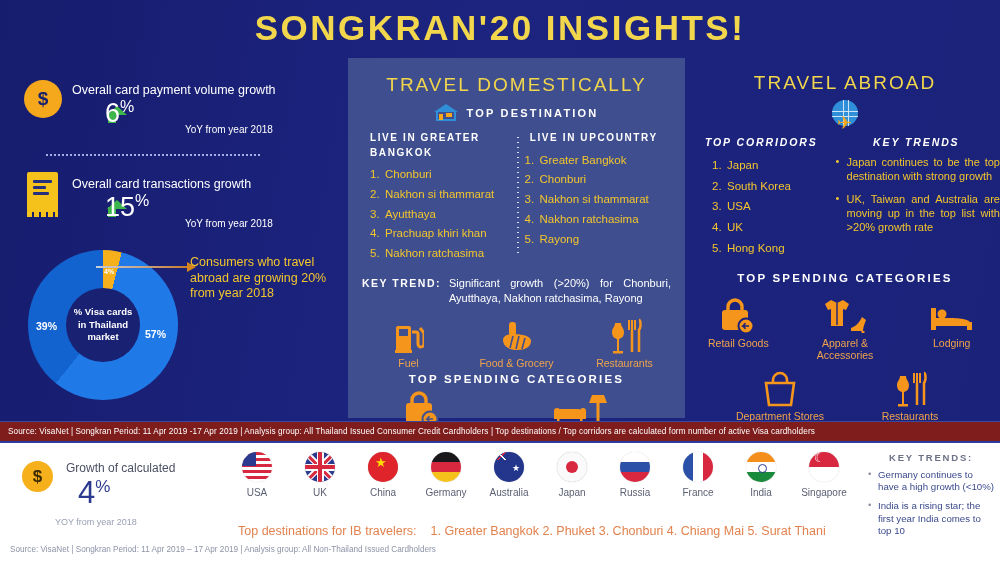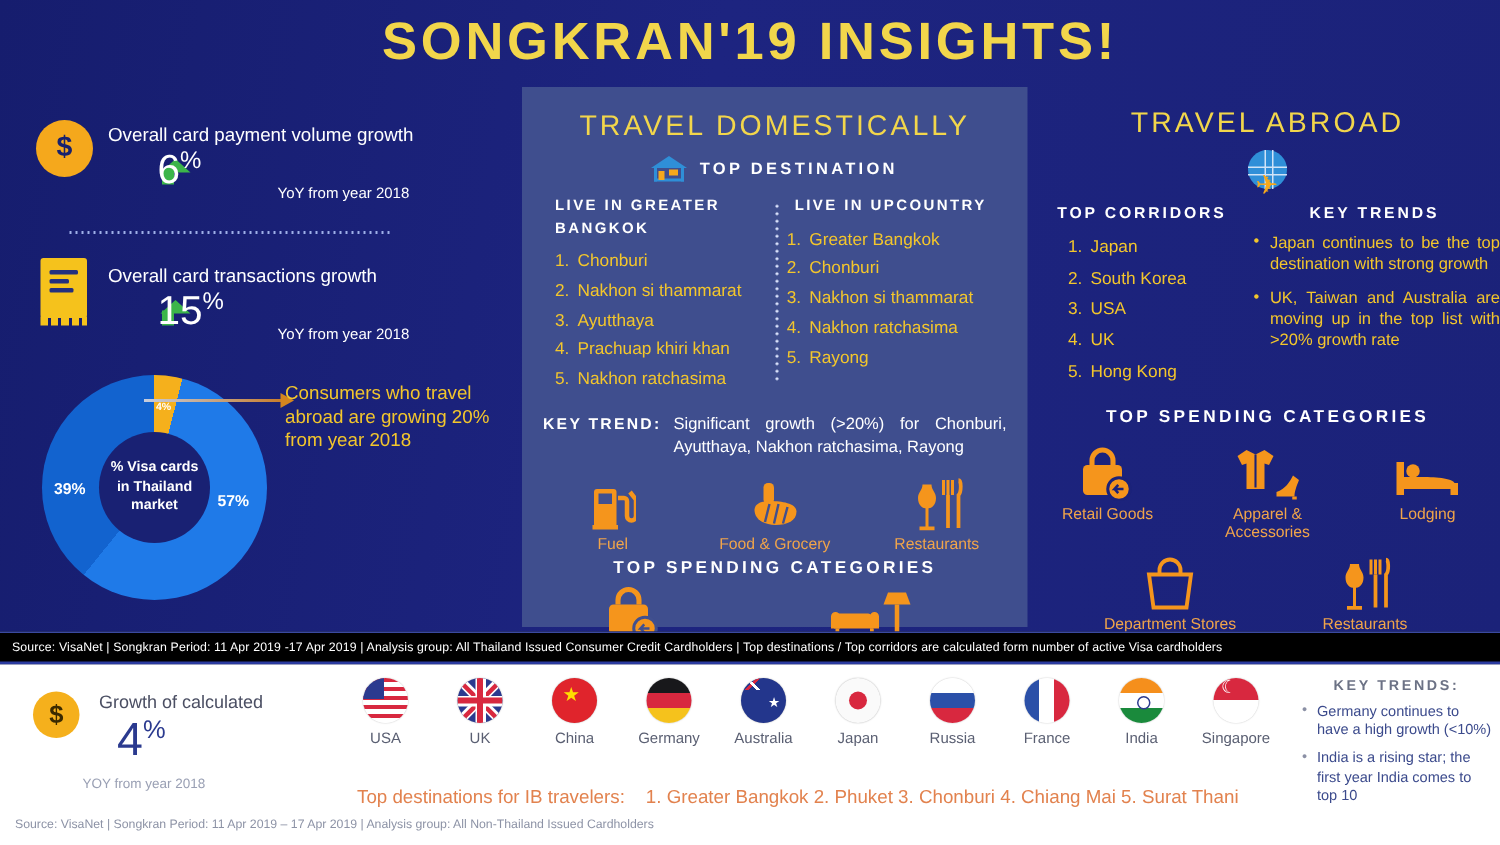--- a/index.html
+++ b/index.html
@@ -149,37 +149,37 @@
 
   
   .right-col { position: absolute; left: 690px; top: 72px; width: 310px; }
   .globe { width: 26px; height: 26px; border-radius: 50%; background: #2f8fd8; margin: 6px auto 0; position: relative; }
   .globe::before { content: ""; position: absolute; left: 11px; top: 0; width: 4px; height: 26px; border-left: 1.5px solid #cfe3f7; border-right: 1.5px solid #cfe3f7; }
   .globe::after { content: ""; position: absolute; left: 0; top: 11px; width: 26px; height: 4px; border-top: 1.5px solid #cfe3f7; border-bottom: 1.5px solid #cfe3f7; }
   .plane { position: absolute; left: 12px; top: 14px; color: #f5a81c; font-size: 18px; line-height: 1; z-index: 3; }
   .r-cols { display: flex; margin-top: 10px; }
   .r-left { width: 46%; }
   .r-right { width: 54%; }
-  .r-head { color: #fff; font-size: 10.5px; font-weight: bold; letter-spacing: 1.9px; text-align: center; margin-bottom: 7px; }
+  .r-head { color: #fff; font-size: 10.5px; font-weight: bold; letter-spacing: 1.9px; text-align: center; margin-bottom: 7px; font-style: italic; }
   .r-left ol { list-style: none; padding-left: 22px; }
   .r-left li { color: #f3c62c; font-size: 11.5px; line-height: 1.8; }
   .r-left li .n { display: inline-block; width: 15px; }
   .r-right ul { list-style: none; padding-left: 14px; }
   .r-right li { color: #f3c62c; font-size: 11px; line-height: 1.3; margin-bottom: 8px; text-align: justify; position: relative; }
   .r-right li::before { content: "•"; position: absolute; left: -11px; top: -1px; color: #f3c62c; }
   .r-spend-label { text-align: center; color: #fff; font-size: 11.5px; font-weight: bold; letter-spacing: 2.2px; margin-top: 14px; }
   .r-cat-row { display: flex; justify-content: center; gap: 10px; margin-top: 10px; }
   .r-cat { width: 100px; text-align: center; color: #f0a44a; font-size: 10.5px; }
   .r-cat .ic { height: 40px; display: flex; align-items: flex-end; justify-content: center; margin-bottom: 3px; }
   .r-cat-row.two { gap: 30px; margin-top: 6px; }
 
   
   .source-bar {
     position: absolute; left: 0; top: 421px; width: 1000px; height: 22px;
-    background: #000000; border-top: 1px solid #3a49a0; border-bottom: 2px solid #2b3ba0;
+    background: #7f1d1d; border-top: 1px solid #3a49a0; border-bottom: 2px solid #2b3ba0;
     display: flex; align-items: center; padding-left: 8px;
     color: #fff; font-size: 8.2px; letter-spacing: .1px;
   }
 
   
   .bottom { position: absolute; left: 0; top: 443px; width: 1000px; height: 120px; background: #fff; }
   .b-coin {
     position: absolute; left: 22px; top: 18px; width: 31px; height: 31px;
     background: #f5b01c; border-radius: 50%;
     display: flex; align-items: center; justify-content: center;
@@ -239,21 +239,21 @@
 
   svg { display: block; }
 </style>
 </head>
 <body>
 
 <div class="infographic">
 
   <div class="top-area">
 
-    <div class="title">SONGKRAN'19 INSIGHTS!</div>
+    <div class="title">SONGKRAN'20 INSIGHTS!</div>
 
     <div class="mid-panel"></div>
 
     <div class="left-col">
 
       <div class="stat-row">
         <div class="badge-coin">$</div>
         <div class="stat-label">Overall card payment volume growth</div>
         <div class="arrow-up">
             <span></span>

